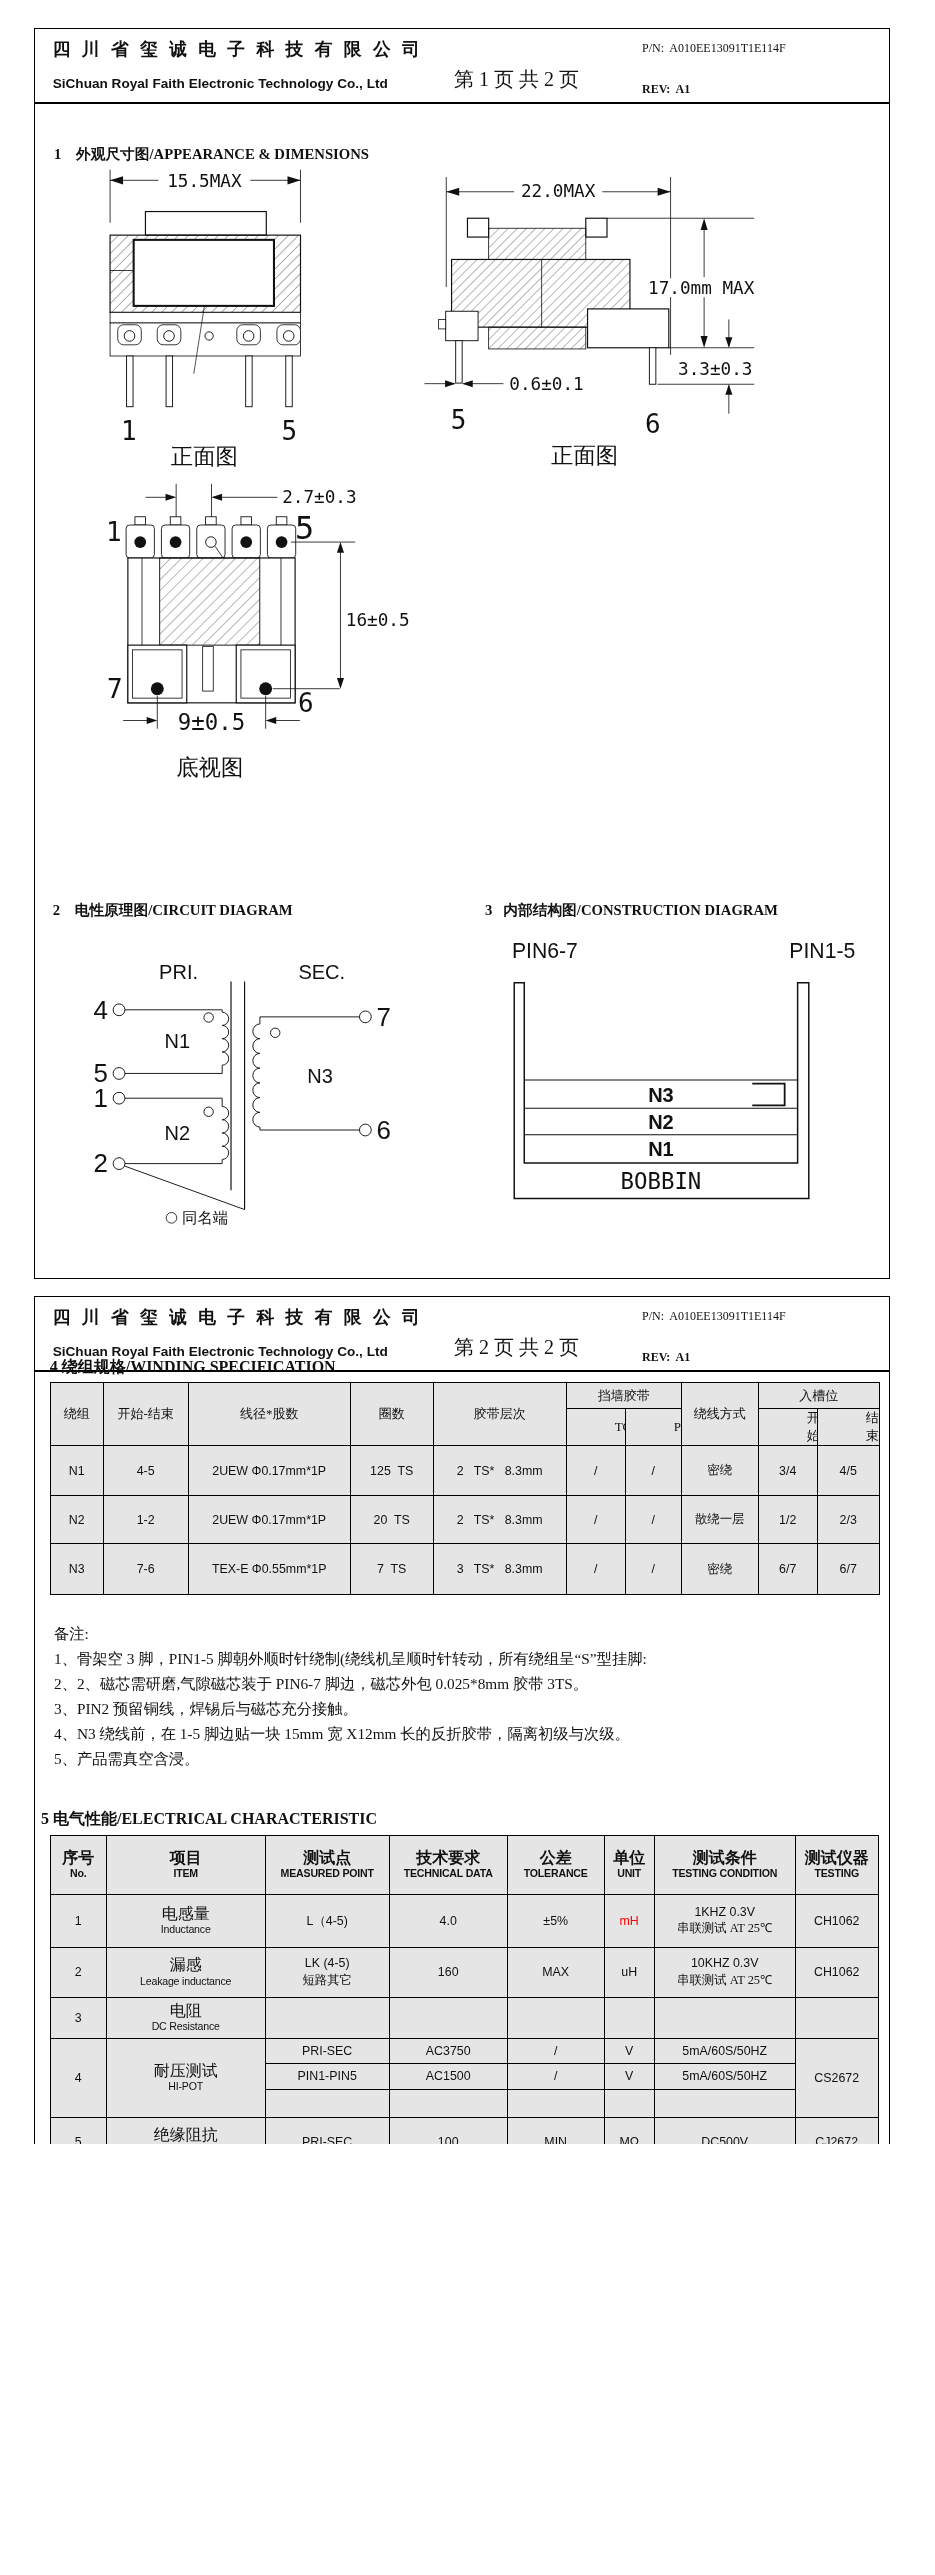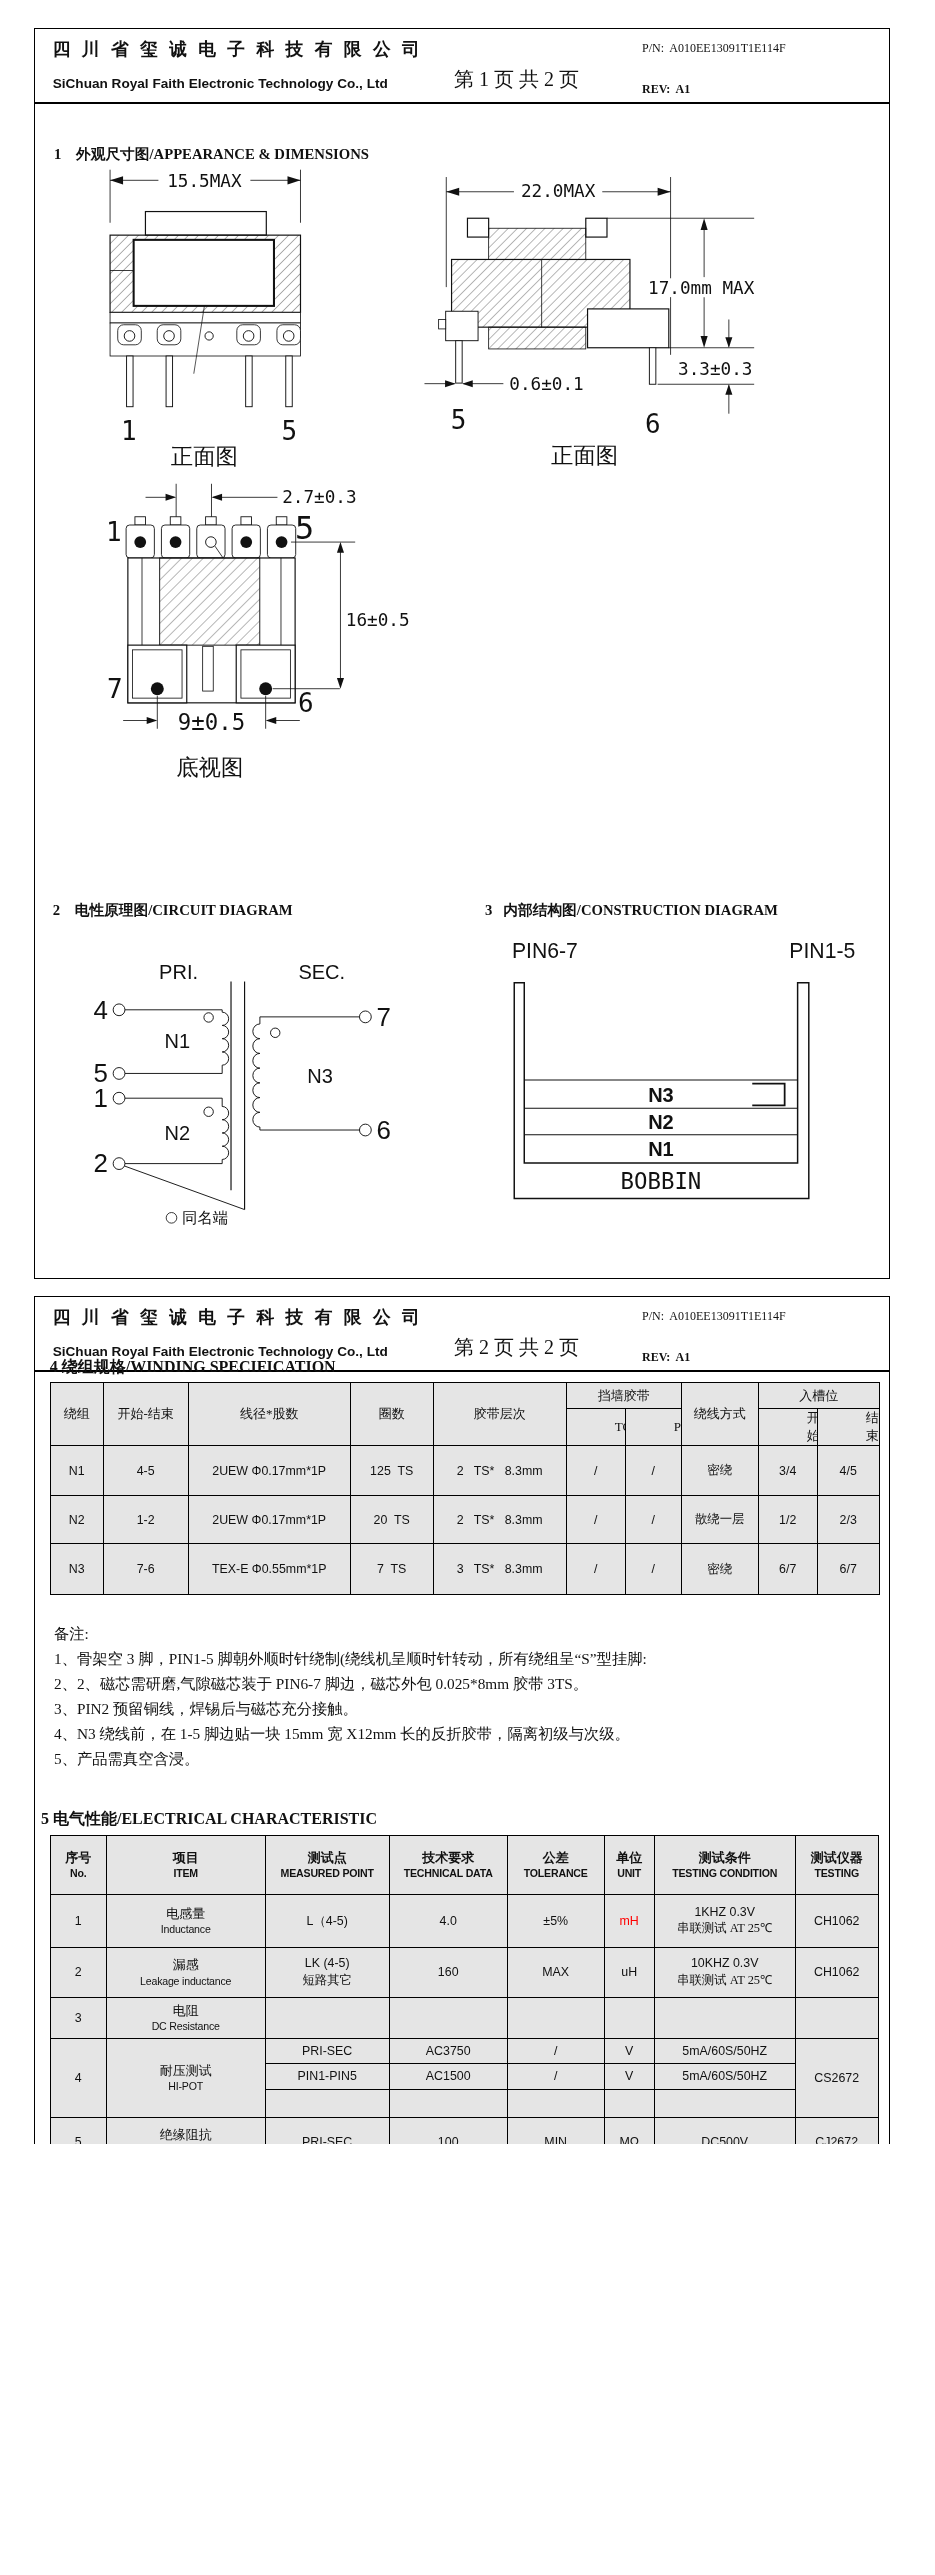--- a/index.html
+++ b/index.html
@@ -30,21 +30,21 @@
   .blbl{font:36px "Liberation Sans",sans-serif;}
   .blbl-b{font:bold 34px "Liberation Sans",sans-serif;}
   .bmono{font:38px "DejaVu Sans Mono",monospace;}
   table{border-collapse:collapse;table-layout:fixed;background:#e5e5e5;}
   .wtable,.etable{position:absolute;border:1.5px solid #000;}
   td,th{border:0.9px solid #000;text-align:center;vertical-align:middle;padding:0;overflow:hidden;}
   .wtable th{font-size:13px;font-weight:400;font-family:"Liberation Serif",serif;}
   .wtable td{font-size:12.4px;font-family:"Liberation Sans",sans-serif;white-space:pre;}
   .wtable .hdr-bottom th{border-bottom:1.5px solid #000;padding-left:48px;}
   .wtable td.cnv{font-family:"Liberation Serif",serif;}
-  .etable .cn{font-size:13px;font-family:"Liberation Serif",serif;line-height:17.7px;}
+  .etable .cn{font-size:16px;font-family:"Liberation Serif",serif;line-height:17.7px;}
   .etable .en{font-size:10.6px;font-family:"Liberation Sans",sans-serif;line-height:15.3px;letter-spacing:-0.2px;}
   .etable td .v{font-size:12.4px;font-family:"Liberation Sans",sans-serif;line-height:16.5px;}
   .etable td .vc{font-size:12.4px;font-family:"Liberation Serif",serif;line-height:17.7px;}
   .etable .hdr th{border-bottom:1.5px solid #000;}
   .etable tr.main-sep td{border-top:1.5px solid #000;}
   .notes{position:absolute;left:19px;top:324px;font-size:15.3px;line-height:25px;}
   .notes div{white-space:nowrap;}
   .footer-bar{position:absolute;left:0;top:2568px;width:935px;height:3.5px;}
 </style>
 </head>

